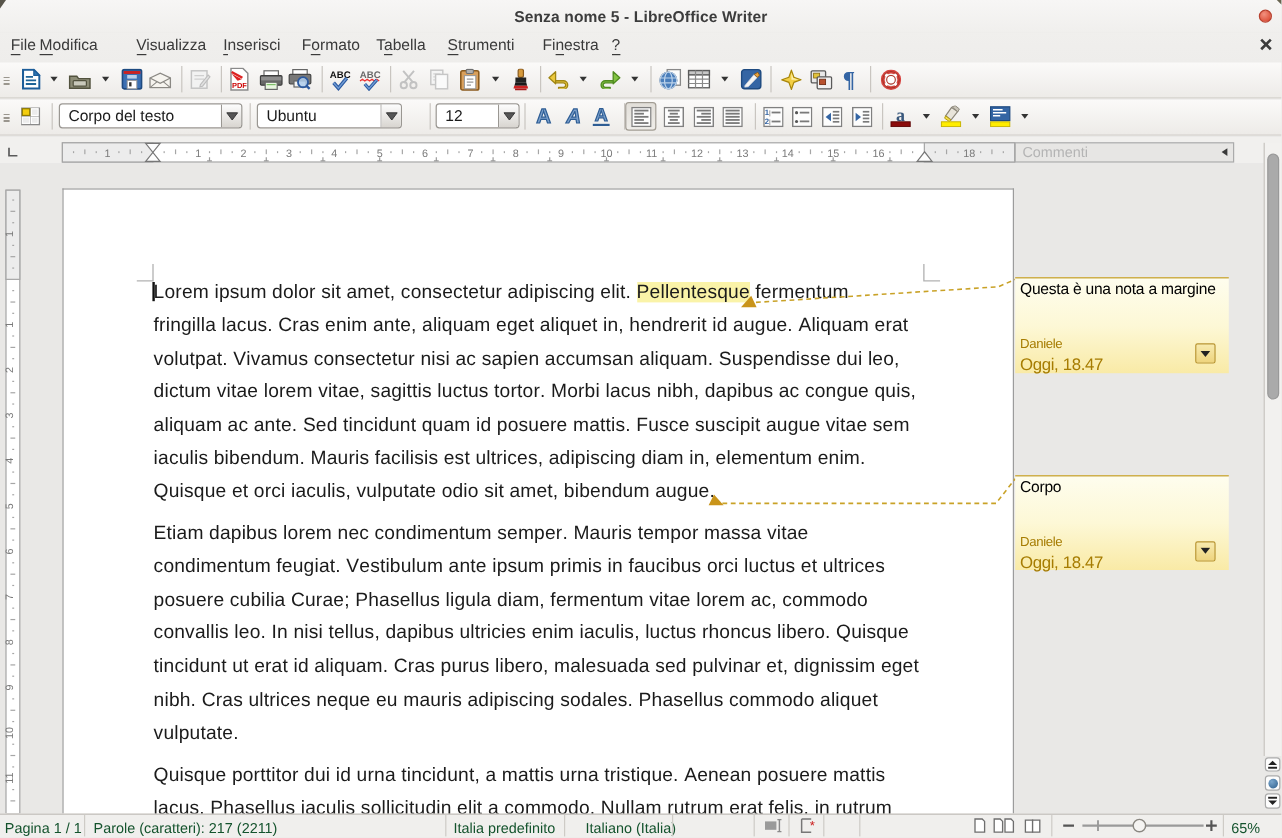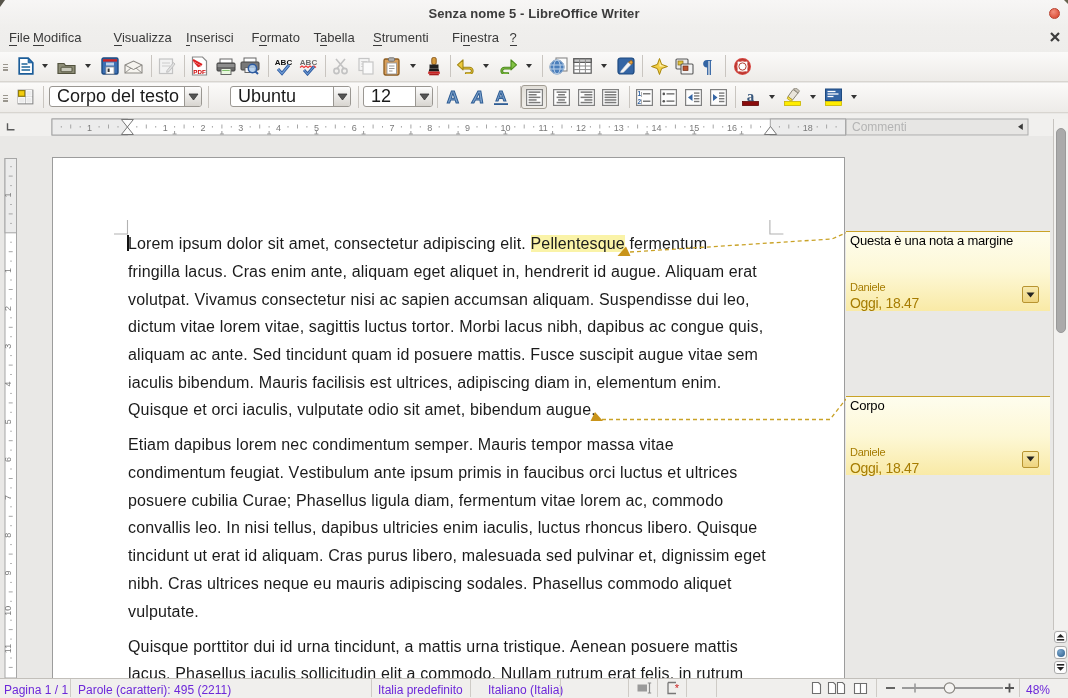--- a/index.html
+++ b/index.html
@@ -6,31 +6,31 @@
 .abs {position:absolute}
 #titlebar {left:0;top:0;width:1068px;height:27px;background:linear-gradient(#f7f6f5,#f0efed)}
 #title {width:100%;text-align:center;top:6px;font-size:13px;font-weight:bold;color:#3c3c3c;letter-spacing:0.1px}
 #menubar {left:0;top:27px;width:1068px;height:25px;background:linear-gradient(#f0efed,#eeedeb)}
 .mi {top:30px;font-size:13px;color:#3a3a3a}
 .mi u {text-decoration:none;border-bottom:1px solid #3a3a3a;padding-bottom:0px}
 #toolbar1 {left:0;top:52px;width:1068px;height:30px;background:linear-gradient(#fbfaf9,#edebe8);border-bottom:1px solid #d8d5d0}
 #toolbar2 {left:0;top:83px;width:1068px;height:30px;background:linear-gradient(#fbfaf9,#edebe8);border-bottom:1px solid #d8d5d0}
 #rulerrow {left:0;top:114px;width:1068px;height:22px;background:#f1f0ee}
 .combo {background:#fff;border:1px solid #9a9792;border-radius:3px;display:flex;align-items:center}
-.combotext {font-size:18px;color:#1a1a1a;padding-left:7px;flex:1}
+.combotext {font-size:13px;color:#1a1a1a;padding-left:7px;flex:1}
 .combobtn {height:100%;border-left:1px solid #9a9792;background:linear-gradient(#fdfdfd,#d8d5d0);
  display:flex;align-items:center;justify-content:center;border-radius:0 2px 2px 0}
 #main {left:0;top:136px;width:1068px;height:542px;background:#e9e8e6}
 #page {left:52px;top:21px;width:793px;height:521px;background:#fff;border:1px solid #9c9c9c;border-bottom:none}
 .ptxt {font-size:16px;letter-spacing:0.15px;color:#1b1b1b;line-height:27.7px;white-space:pre;font-kerning:none}
 .hl {background:#faf3a8}
 #statusbar {left:0;top:678px;width:1068px;height:20px;background:#f0efed;border-top:1px solid #c2bfba}
-.st {top:682.5px;font-size:12px;color:#6d28d9;white-space:pre}
+.st {top:682.5px;font-size:12px;color:#14532d;white-space:pre}
 .stsep {top:679px;width:1px;height:18px;background:#cecbc6}
-.cmt {left:846px;width:204px;height:79.5px;border-top:1.5px solid #c9a227;
+.cmt {left:846px;width:178px;height:79.5px;border-top:1.5px solid #c9a227;
  background:linear-gradient(#fefdee 0%,#fdf8d6 50%,#f9eaa6 100%)}
 .cmt .t {position:absolute;left:4px;top:1px;font-size:13px;letter-spacing:-0.2px;color:#000}
 .cmt .a {position:absolute;left:4px;top:49px;font-size:11px;letter-spacing:-0.3px;color:#a67c02}
 .cmt .d {position:absolute;left:4px;top:63px;font-size:14px;letter-spacing:-0.3px;color:#a67c02}
 .cmt .btn {position:absolute;right:11px;top:54px;width:17px;height:17px;border:1px solid #b89430;border-radius:2px;
  background:linear-gradient(#f7eaae,#eed47e);display:flex;align-items:center;justify-content:center}
 </style></head><body>
 
 <div class="abs" id="titlebar"></div>
 <div class="abs" id="title">Senza nome 5 - LibreOffice Writer</div>
@@ -224,21 +224,21 @@
 <div class="abs" style="left:43.0px;top:86.0px;width:1px;height:22px;background:#c9c5c0"></div>
 <div class="abs combo" style="left:49px;top:86px;width:153px;height:21px">
 <span class="combotext">Corpo del testo</span>
 <span class="combobtn" style="width:17px">
       <svg width="11" height="8" viewBox="0 0 11 8" style="margin:auto">
         <path d="M1 1 h9 l-4.5 6 z" fill="#555" stroke="#333" stroke-width="0.8"></path>
       </svg>
     </span>
   </div>
 <div class="abs" style="left:208.0px;top:86.0px;width:1px;height:22px;background:#c9c5c0"></div>
-<div class="abs combo" style="left:230px;top:86px;width:121px;height:21px">
+<div class="abs combo" style="left:214px;top:86px;width:121px;height:21px">
 <span class="combotext">Ubuntu</span>
 <span class="combobtn" style="width:17px">
       <svg width="11" height="8" viewBox="0 0 11 8" style="margin:auto">
         <path d="M1 1 h9 l-4.5 6 z" fill="#555" stroke="#333" stroke-width="0.8"></path>
       </svg>
     </span>
   </div>
 <div class="abs" style="left:357.5px;top:86.0px;width:1px;height:22px;background:#c9c5c0"></div>
 <div class="abs combo" style="left:363px;top:86px;width:70px;height:21px">
 <span class="combotext">12</span>
@@ -565,21 +565,21 @@
 <div class="abs" style="left:1056.5px;top:648.5px;width:8px;height:8px;border-radius:50%;background:radial-gradient(circle at 35% 30%,#7aa6cc,#2d5e8c)"></div>
 <div class="abs" style="left:1054px;top:661px;width:13px;height:12.5px;background:#fdfdfd;border:1px solid #aaa;border-radius:3px"></div>
 <svg class="abs" style="left:1056px;top:663px" width="9" height="9" viewBox="0 0 9 9">
     <rect x="0.8" y="1" width="7.4" height="1.6" fill="#222"></rect>
     <path d="M0.8 4 L4.5 7.8 L8.2 4 Z" fill="#222"></path>
   </svg>
 
 <div class="abs" id="statusbar"></div>
 <div class="abs st" style="left:4px">Pagina 1 / 1</div>
 <div class="abs stsep" style="left:70px"></div>
-<div class="abs st" style="left:78px">Parole (caratteri): 495 (2211)</div>
+<div class="abs st" style="left:78px">Parole (caratteri): 217 (2211)</div>
 <div class="abs stsep" style="left:371px"></div>
 <div class="abs st" style="left:378px">Italia predefinito</div>
 <div class="abs stsep" style="left:470px"></div>
 <div class="abs st" style="left:488px">Italiano (Italia)</div>
 <div class="abs stsep" style="left:560px"></div>
 <div class="abs stsep" style="left:628px"></div>
 <svg class="abs" style="left:637px;top:681px" width="15" height="14" viewBox="0 0 15 14">
 <rect x="0.5" y="3.5" width="9.5" height="7" fill="#9a9a9a"></rect>
 <path d="M12.5 2 v10 M10.8 2 h3.4 M10.8 12 h3.4" stroke="#8a8a8a" stroke-width="1.2"></path>
   </svg>
@@ -601,13 +601,13 @@
   </svg>
 <div class="abs stsep" style="left:876px"></div>
 <svg class="abs" style="left:884px;top:680px" width="132" height="16" viewBox="0 0 132 16">
 <path d="M2 8 h9" stroke="#555" stroke-width="1.8"></path>
 <path d="M18 8 h101" stroke="#9a9a9a" stroke-width="2"></path>
 <path d="M31 3.5 v9" stroke="#9a9a9a" stroke-width="1.6"></path>
 <circle cx="65.5" cy="8" r="5.2" fill="#f5f4f2" stroke="#8a8781" stroke-width="1.2"></circle>
 <path d="M121 8 h9 M125.5 3.5 v9" stroke="#555" stroke-width="1.8"></path>
 </svg>
 <div class="abs stsep" style="left:1019px"></div>
-<div class="abs st" style="left:1026px">48%</div>
+<div class="abs st" style="left:1026px">65%</div>
 
 </body></html>

